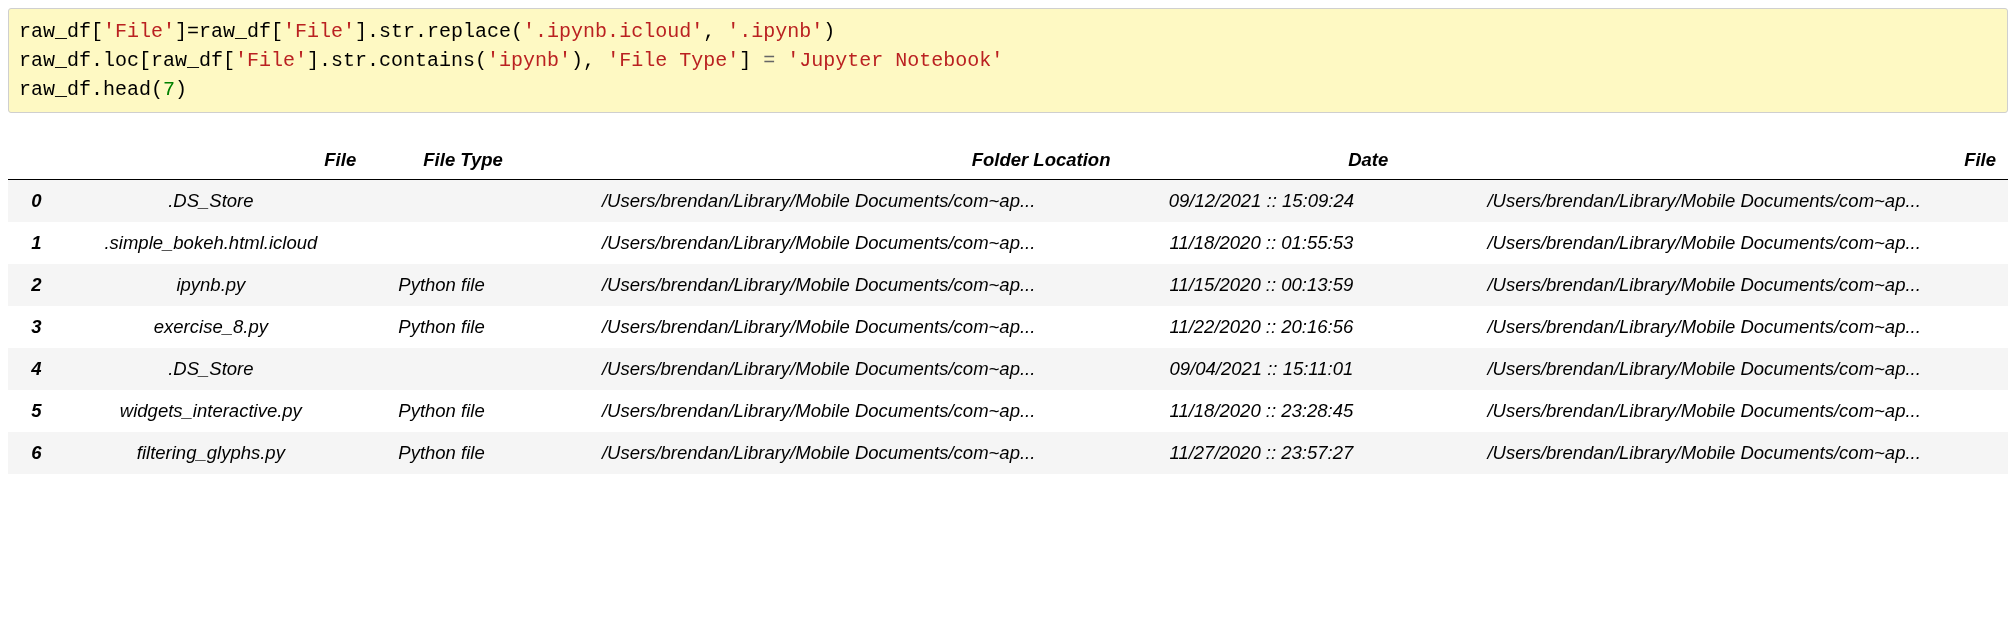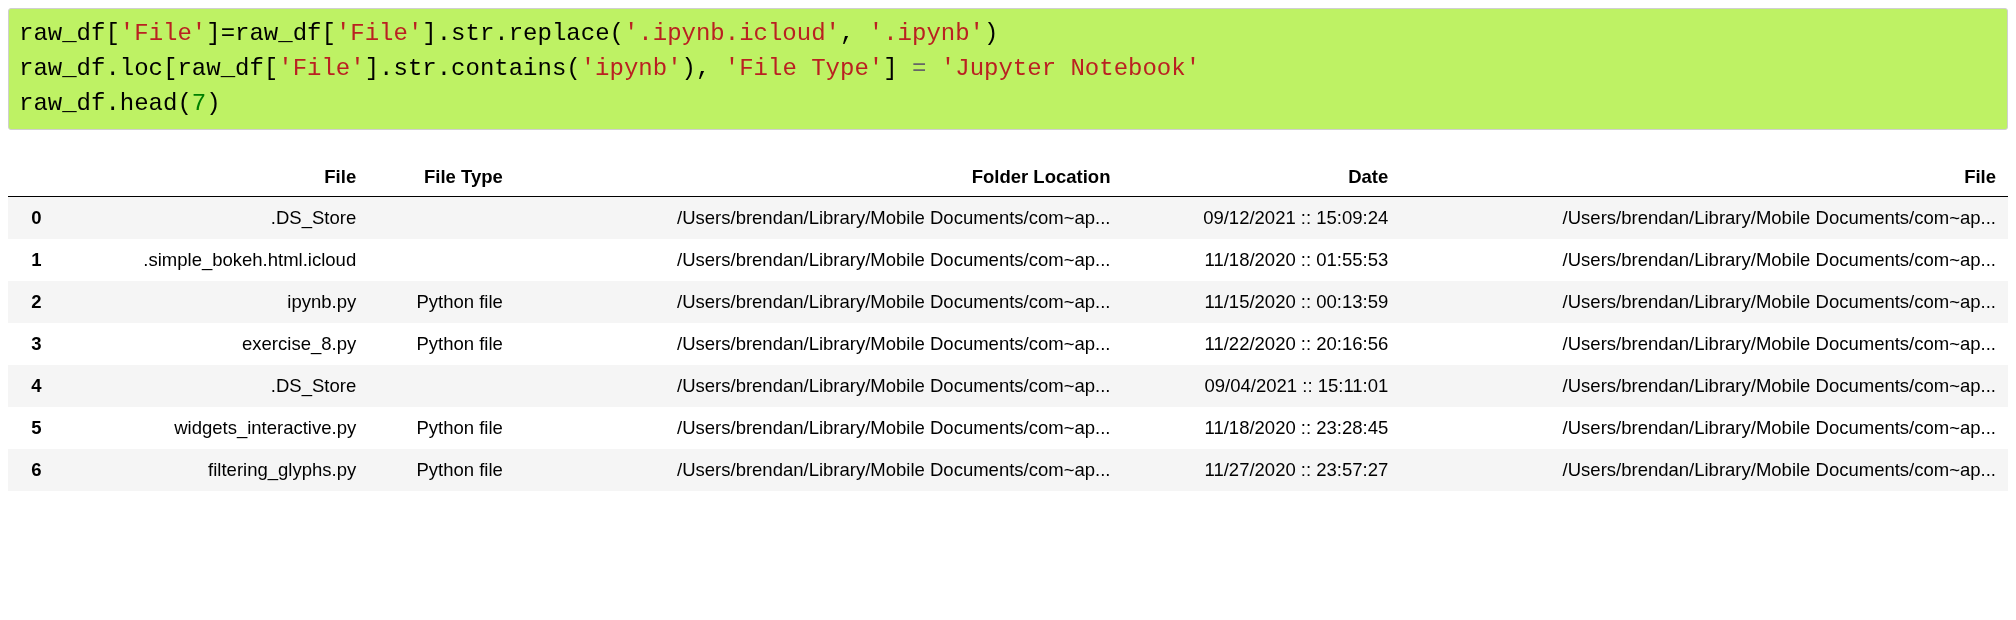--- a/index.html
+++ b/index.html
@@ -4,36 +4,37 @@
 <style>
   body {
     margin:0;
     font-family: -apple-system, BlinkMacSystemFont, "Segoe UI", Helvetica, Arial, sans-serif;
     font-size:18px;
     color:#000;
     background:#fff;
     padding:8px;
   }
   .code-cell {
-    background:#bef264;
+    background:#fef9c3;
     border:1px solid #cfcfcf;
     border-radius:3px;
     padding:8px 10px;
     font-family: "SFMono-Regular", Consolas, "Liberation Mono", Menlo, monospace;
-    font-size:24px;
+    font-size:20px;
     line-height:1.45;
     white-space:pre;
     overflow-x:auto;
     color:#000;
   }
   .s1 { color:#ba2121; } 
   .s2 { color:#008000; } 
   .op { color:#666; }    
   .output {
     margin-top:28px;
+    font-style:italic;
   }
   table.df {
     border-collapse:collapse;
     font-size:18.5px;
     width:100%;
     table-layout:auto;
   }
   table.df thead th {
     font-weight:700;
     text-align:right;
@@ -49,21 +50,21 @@
     text-align:right;
     padding:10px 12px;
     white-space:nowrap;
   }
   table.df tbody td {
     text-align:right;
     padding:10px 12px;
     white-space:nowrap;
   }
   table.df tbody td.ralign {
-    text-align:right;
+    text-align:center;
   }
   table.df tbody tr.even {
     background:#f5f5f5;
   }
   table.df tbody tr.odd {
     background:#ffffff;
   }
 </style>
 </head>
 <body>

